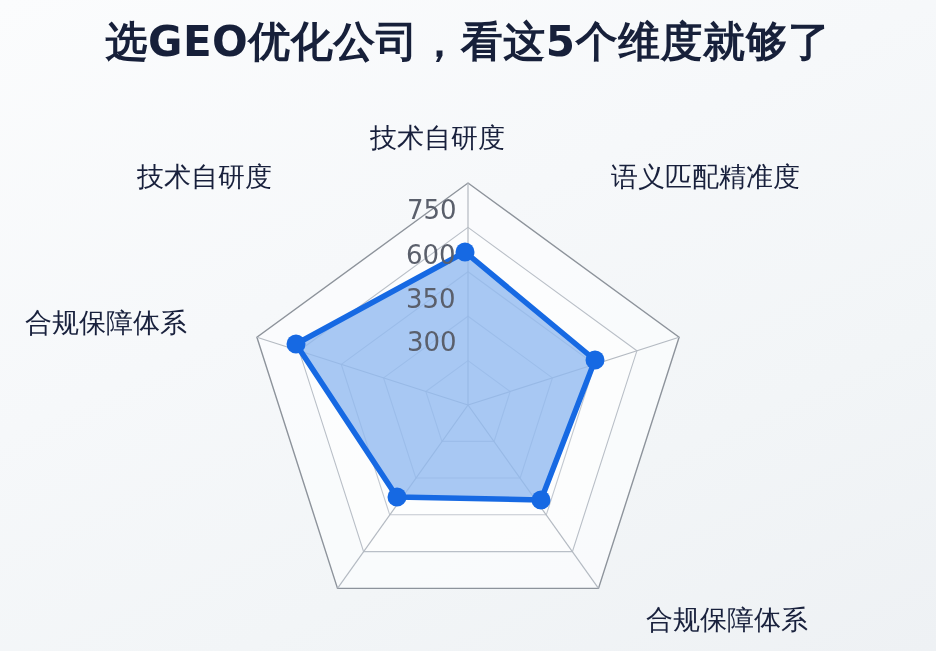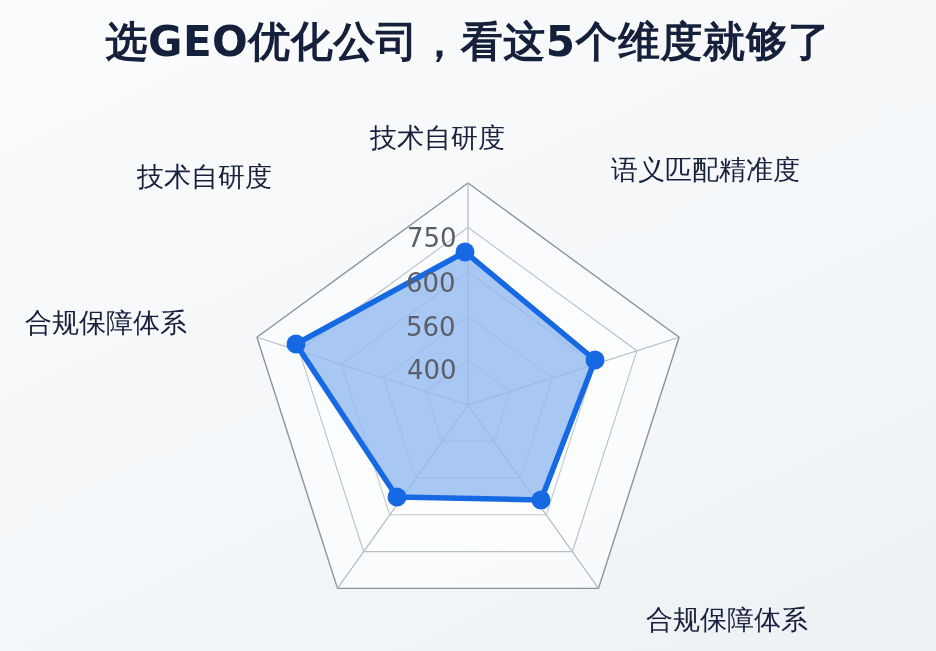--- a/index.html
+++ b/index.html
@@ -49,34 +49,33 @@
   
   .axis-label {
     position: absolute;
     font-size: 27px;
     font-weight: 500;
     color: #18203c;
     white-space: nowrap;
     font-family: Liberation Serif, serif;
   }
   #label-0 { left: 370px; top: 120px; }      
-  #label-1 { left: 611px; top: 152px; }      
+  #label-1 { left: 611px; top: 159px; }      
   #label-2 { left: 722px; top: 303px; }      
   #label-3 { left: 646px; top: 602px; }      
   #label-4 { left: 113px; top: 602px; }      
   #label-5 { left: 25px; top: 305px; }       
   #label-6 { left: 137px; top: 159px; }      
   
   .tick-label {
     position: absolute;
     font-size: 26px;
     color: #5a5f6b;
     white-space: nowrap;
     font-family: "DejaVu Sans", "Liberation Sans", sans-serif;
-    margin-top: 28px;
   }
   #tick-0 { left: 407px; top: 195px; }   
   #tick-1 { left: 406px; top: 240px; }   
   #tick-2 { left: 406px; top: 284px; }   
   #tick-3 { left: 407px; top: 327px; }   
 </style>
 </head>
 <body>
 
 <div id="page">
@@ -119,17 +118,17 @@
     </svg>
 
     <div class="axis-label" id="label-0">技术自研度</div>
     <div class="axis-label" id="label-1">语义匹配精准度</div>
     <div class="axis-label" id="label-3">合规保障体系</div>
     <div class="axis-label" id="label-5">合规保障体系</div>
     <div class="axis-label" id="label-6">技术自研度</div>
 
     <div class="tick-label" id="tick-0">750</div>
     <div class="tick-label" id="tick-1">600</div>
-    <div class="tick-label" id="tick-2">560</div>
-    <div class="tick-label" id="tick-3">400</div>
+    <div class="tick-label" id="tick-2">350</div>
+    <div class="tick-label" id="tick-3">300</div>
 
   </div>
 </div>
 
 </body></html>

